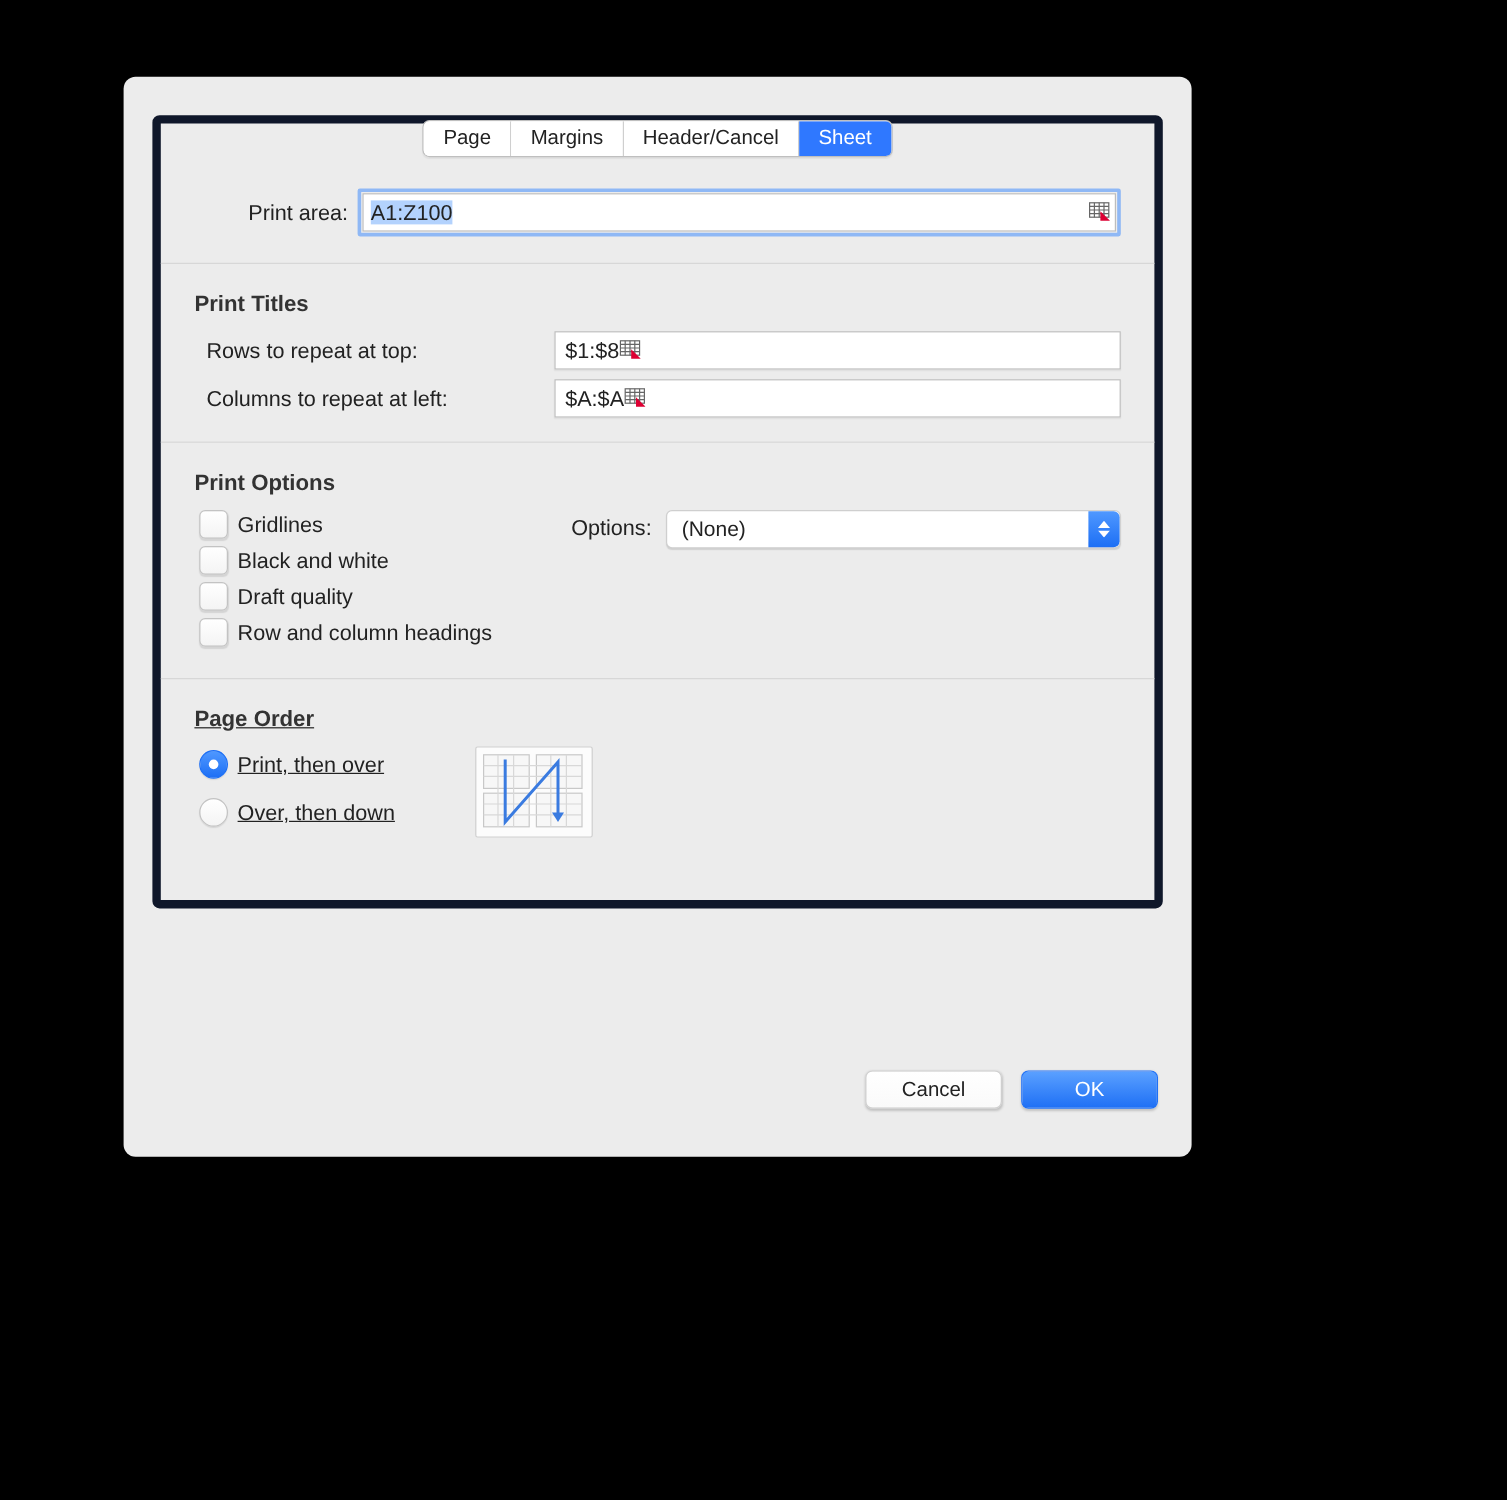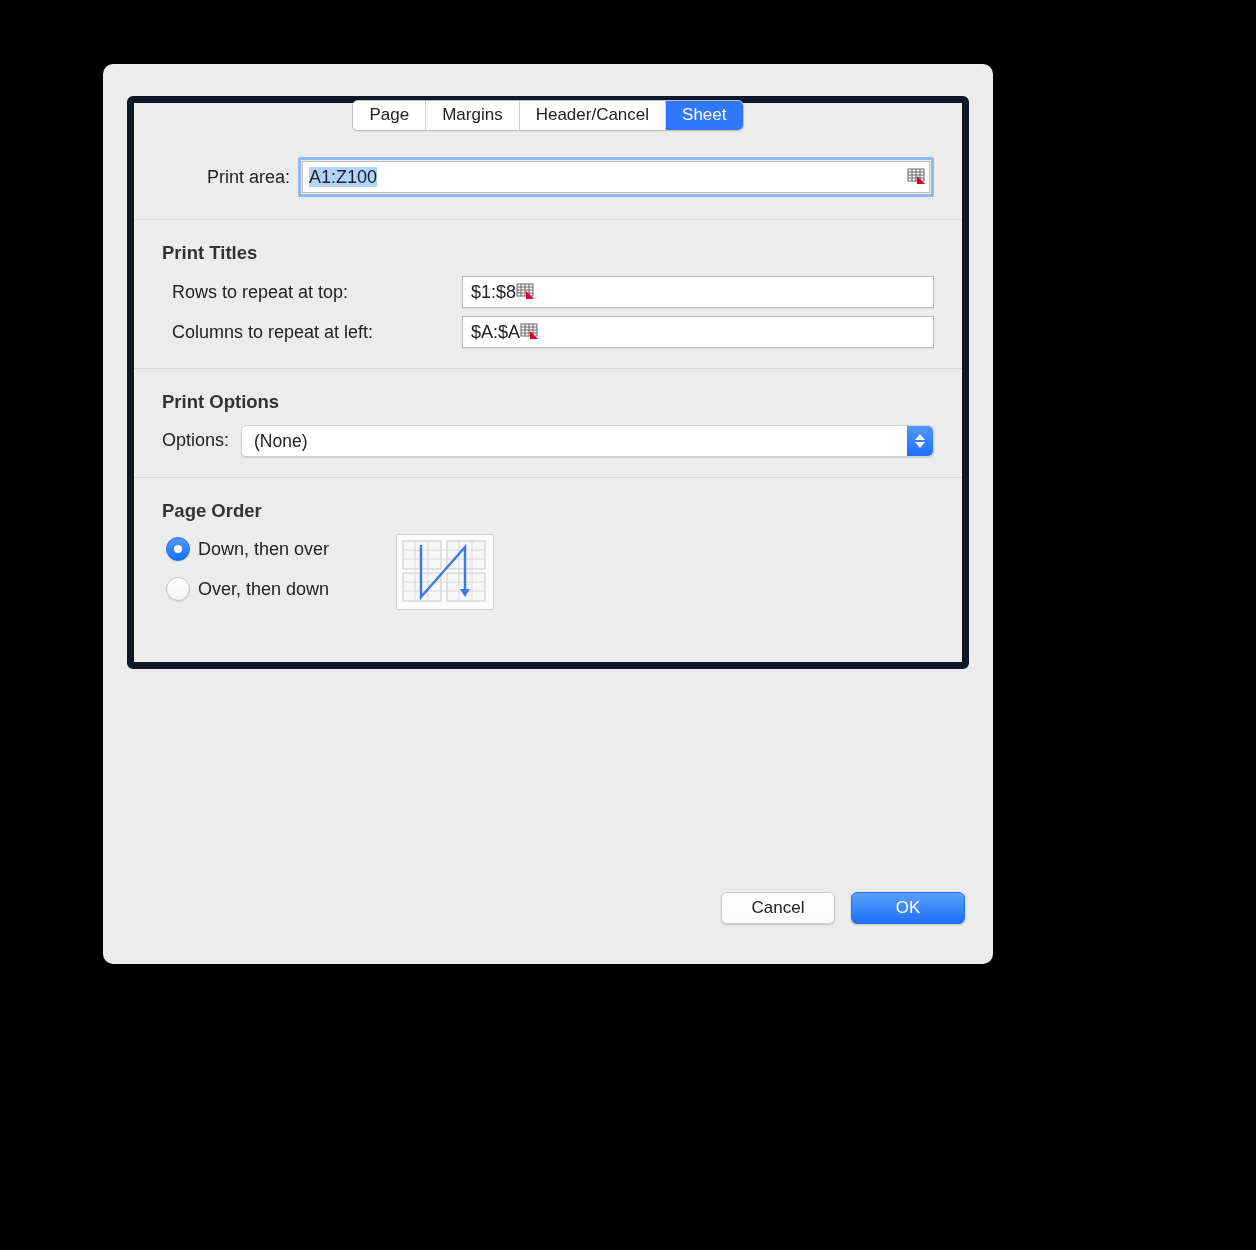--- a/index.html
+++ b/index.html
@@ -350,45 +350,63 @@
               <polygon points="10,8 18,16 10,16" fill="#d03"></polygon>
             </svg>
           </span>
         </div>
       </div>
     </div>
 
     <div class="section">
       <div class="section-title">Print Options</div>
       <div class="options-grid">
+        <div class="options-left">
+          <div class="check-row">
+            <div class="cb"></div>
+            <span>Gridlines</span>
+          </div>
+          <div class="check-row">
+            <div class="cb"></div>
+            <span>Black and white</span>
+          </div>
+          <div class="check-row">
+            <div class="cb"></div>
+            <span>Draft quality</span>
+          </div>
+          <div class="check-row">
+            <div class="cb"></div>
+            <span>Row and column headings</span>
+          </div>
+        </div>
         <div class="options-right">
           <div class="clabel">Options:</div>
           <div class="popup">
             <span>(None)</span>
             <span class="arrows">
               <svg width="10" height="6">
                   <polygon points="5,0 10,6 0,6" fill="#fff"></polygon>
                 </svg>
               <div style="height:2px"></div>
               <svg width="10" height="6">
                   <polygon points="0,0 10,0 5,6" fill="#fff"></polygon>
                 </svg>
             </span>
           </div>
         </div>
       </div>
     </div>
 
-    <div class="section" style="padding-bottom:30px;">
+    <div class="section" style="padding-bottom:30px;text-decoration:underline;">
       <div class="section-title">Page Order</div>
       <div class="page-order-row">
         <div class="page-order-radios">
           <div class="radio-row">
             <div class="rb checked"></div>
-            <span>Down, then over</span>
+            <span>Print, then over</span>
           </div>
           <div class="radio-row" style="margin-top:16px;">
             <div class="rb"></div>
             <span>Over, then down</span>
           </div>
         </div>
         <div class="page-order-preview">
           <svg width="88" height="66" viewBox="0 0 88 66">
 
             <g fill="#f7f7f7" stroke="#c8c8c8">

